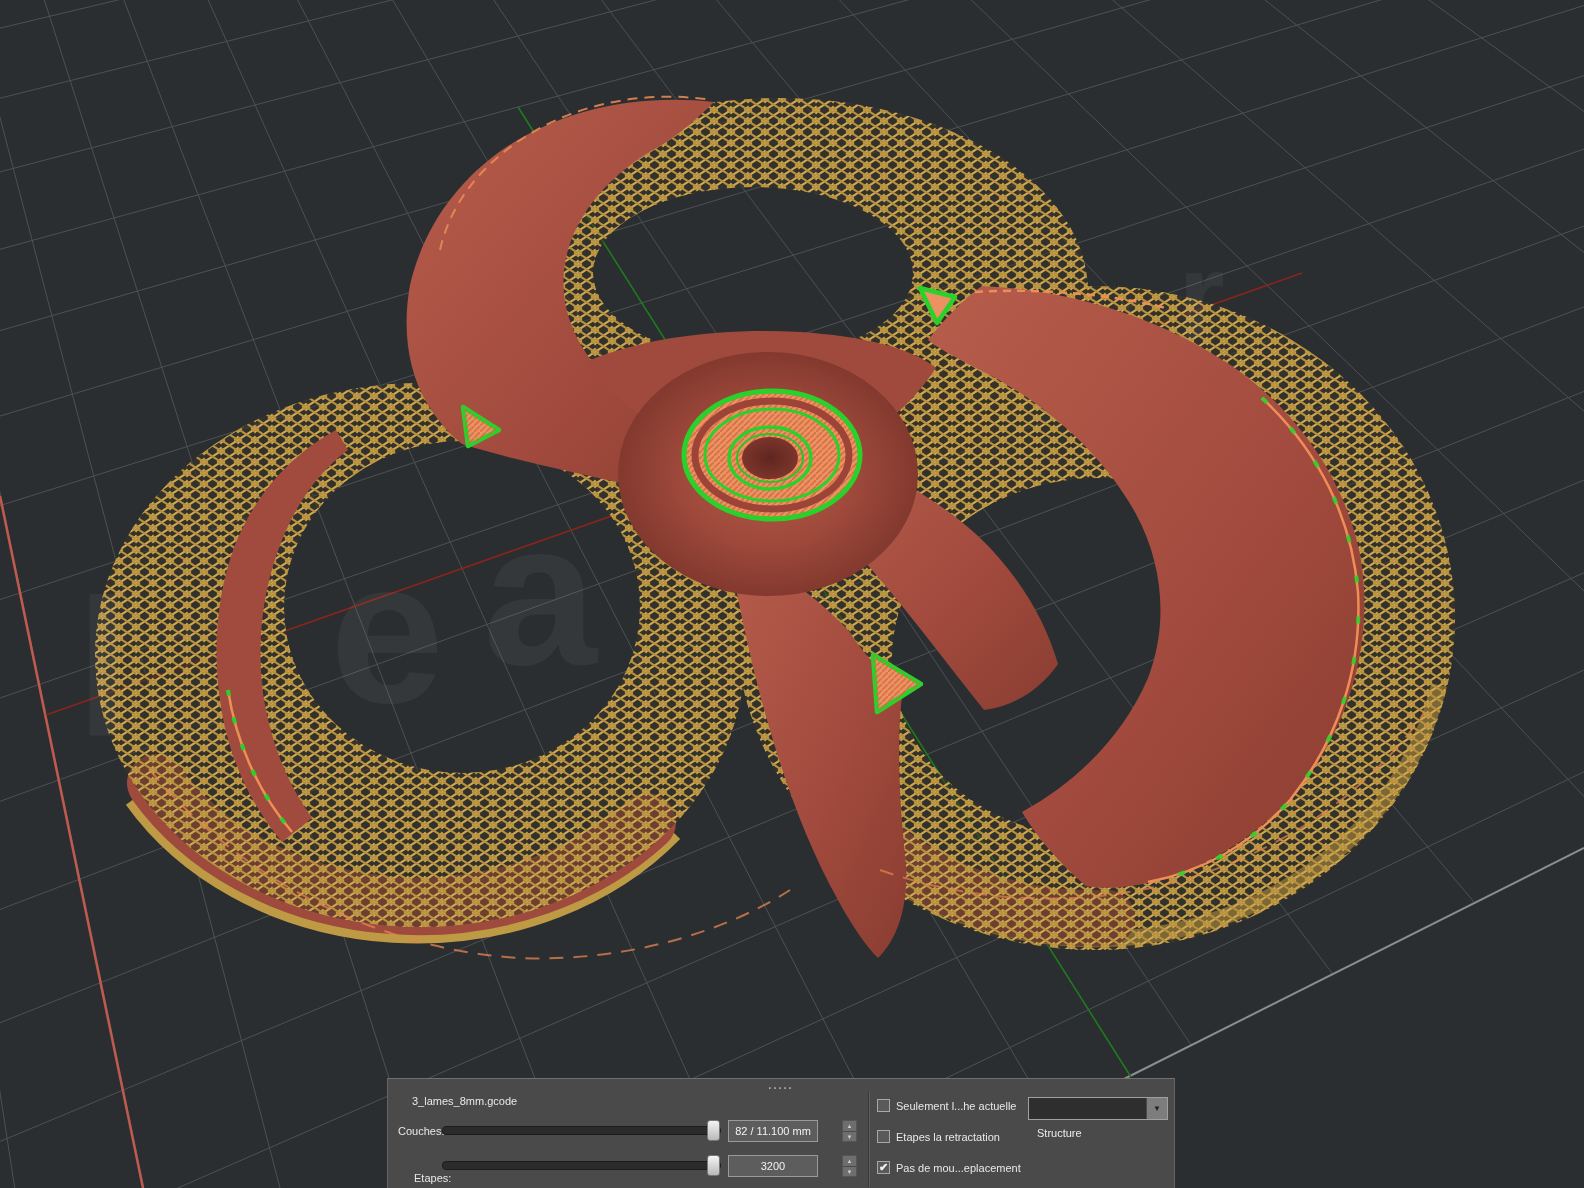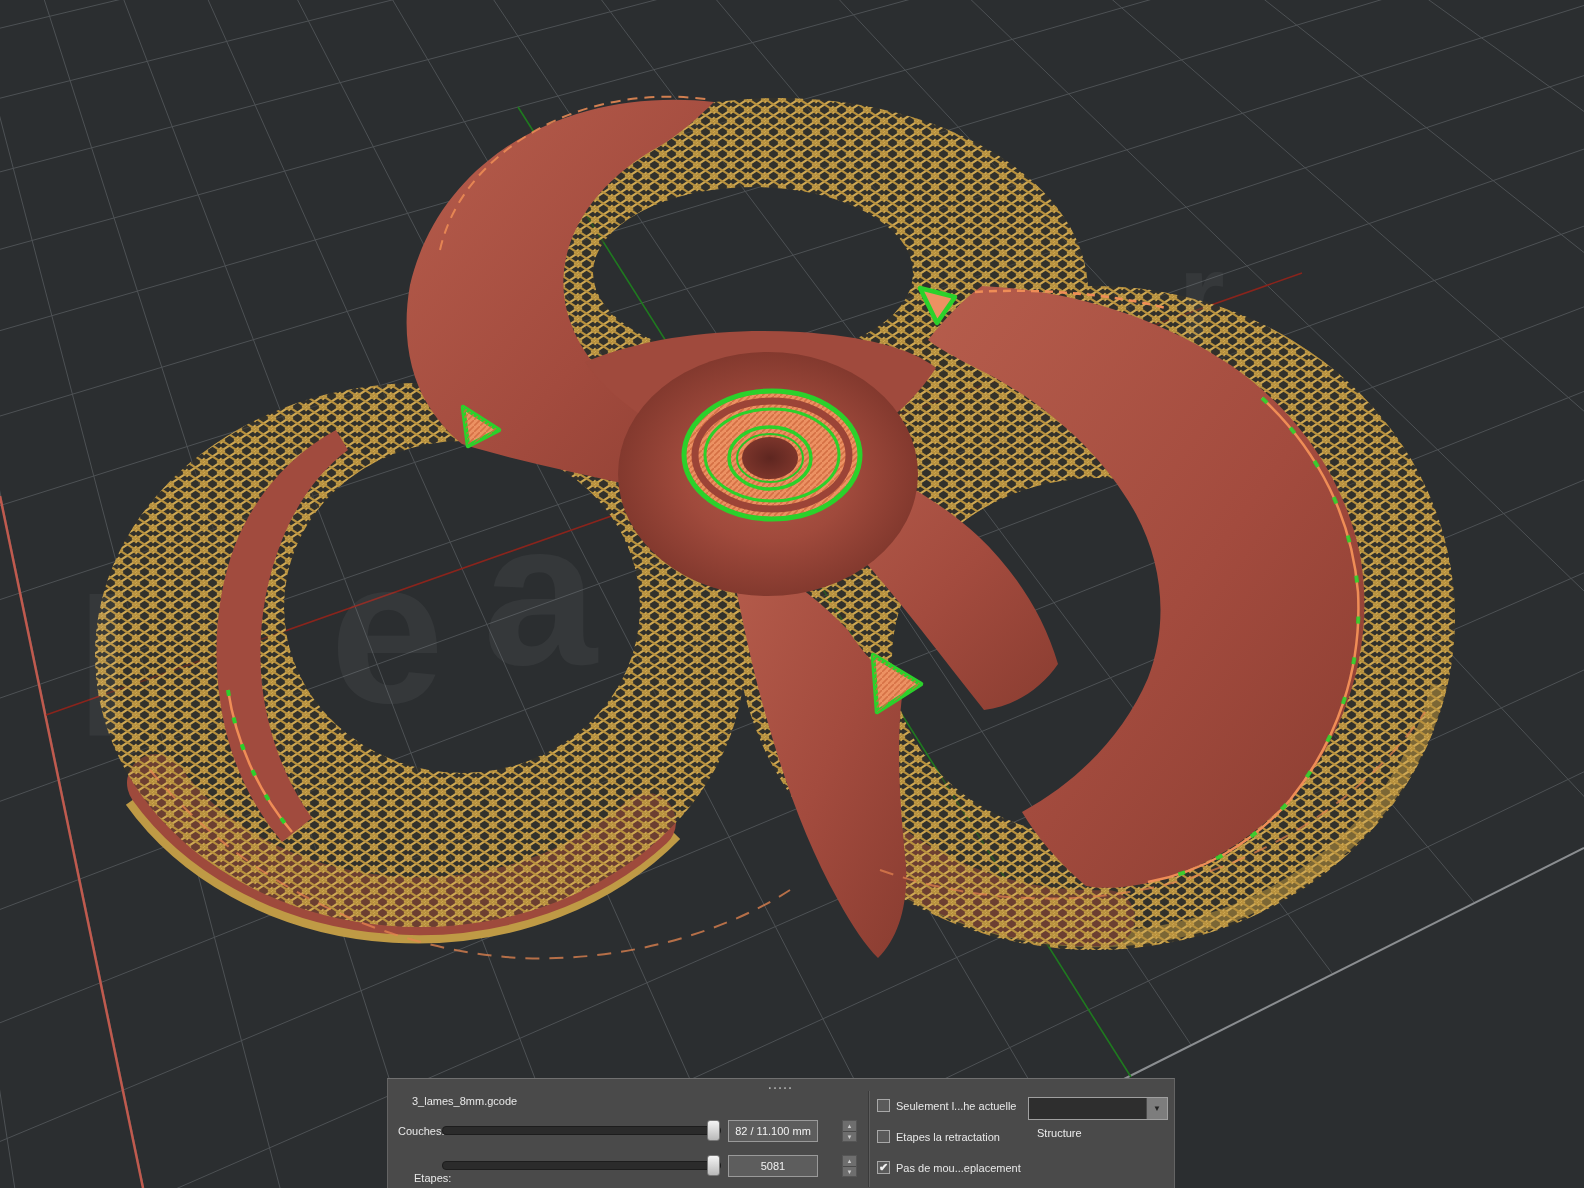--- a/index.html
+++ b/index.html
@@ -211,21 +211,21 @@
     <div class="valbox" style="top:41px;">82 / 11.100 mm</div>
     <div class="spin" style="top:41px;">
       <div class="up">▲</div>
       <div>▼</div>
     </div>
 
     <div class="rowlabel" style="top:93px;padding-left:16px;">Etapes:</div>
     <div class="track" style="top:82px;">
       <div class="thumb"></div>
     </div>
-    <div class="valbox" style="top:76px;">5081</div>
+    <div class="valbox" style="top:76px;">3200</div>
     <div class="spin" style="top:76px;">
       <div class="up">▲</div>
       <div>▼</div>
     </div>
 
     <div id="sep"></div>
 
     <div class="cbrow" style="top:20px;">
       <div class="cbox"></div>
       <div class="cblabel">Seulement l...he actuelle</div>

